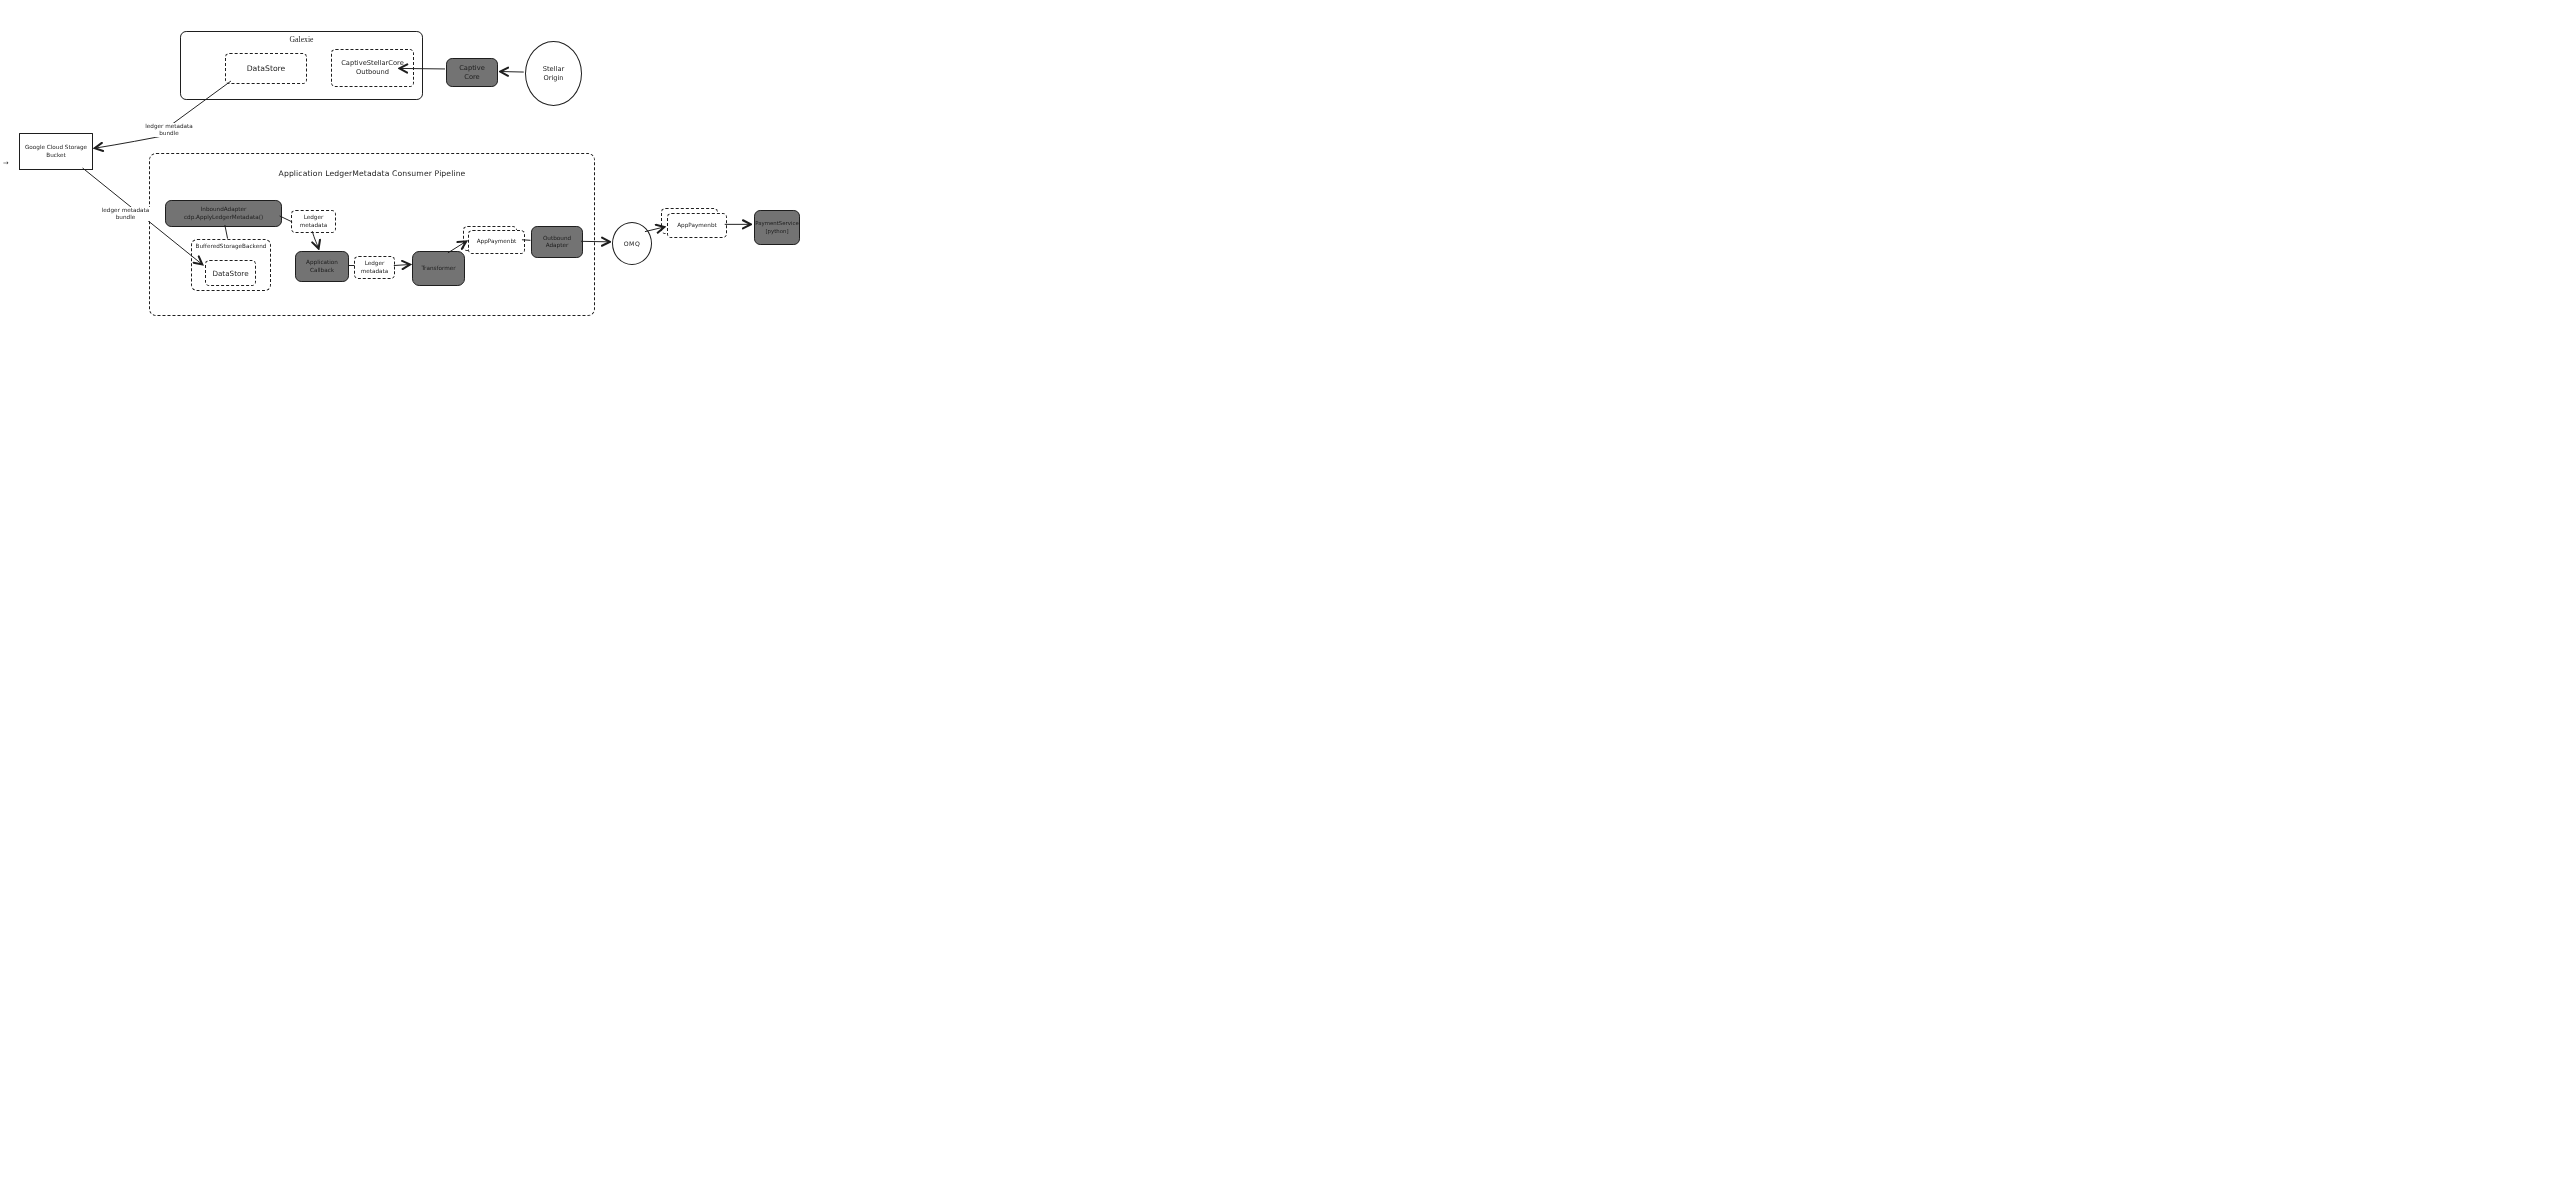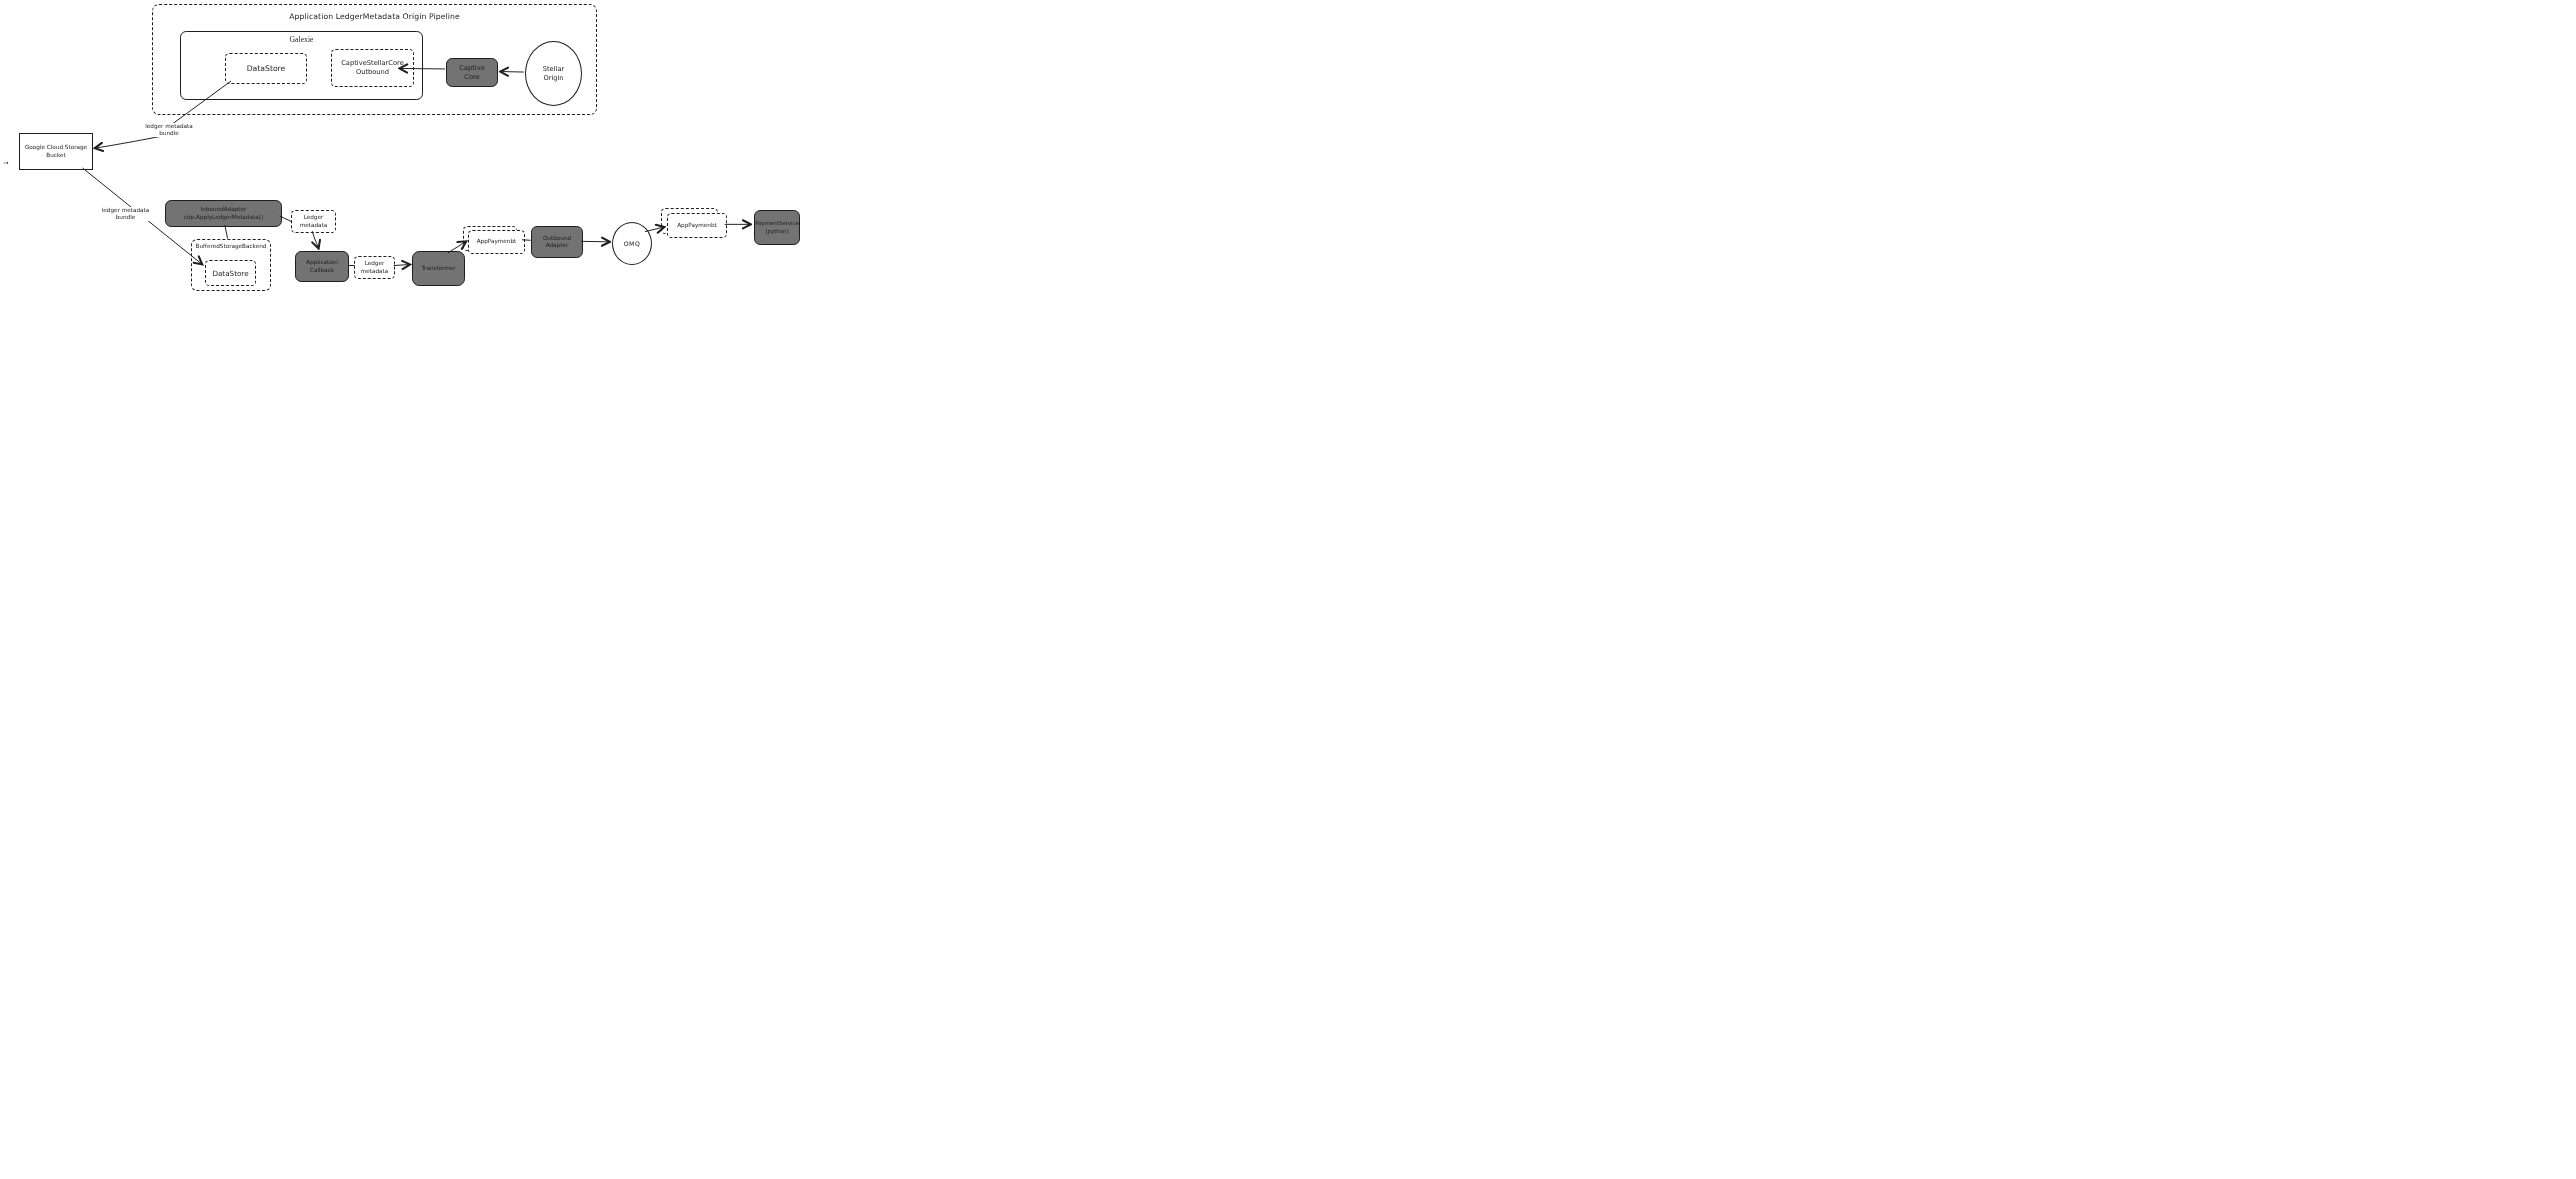--- a/index.html
+++ b/index.html
@@ -34,23 +34,20 @@
 
   svg.connectors{position:absolute;inset:0;width:808px;height:318px;pointer-events:none;}
   svg.connectors path{stroke:#1e1e1e;stroke-width:1.9;fill:none;stroke-linecap:round;}
   .tiny-glyph{position:absolute;font-size:6.7px;}
 </style>
 </head>
 <body>
 
 <div class="canvas">
 
-  <div class="dashed-container" style="left:152px;top:4.1px;width:443px;height:109px;">
-    <div class="pipeline-title" style="top:6.7px;">Application LedgerMetadata Origin Pipeline</div>
-  </div>
 
   <div class="solid-container" style="left:180px;top:31px;width:241px;height:67px;">
     <div class="container-label" style="top:2.6px;">Galexie</div>
   </div>
 
   <div class="dashed-box t15" style="left:225px;top:53px;width:80px;height:29px;">
     <span class="line">DataStore</span>
   </div>
 
   <div class="dashed-box t13" style="left:315px;top:49px;width:81px;height:36px;margin-left:16px;">
@@ -68,20 +65,23 @@
     <span class="line">Origin</span>
   </div>
 
   <div class="plain-rect t11" style="left:19px;top:133px;width:72px;height:35px;">
     <span class="line">Google Cloud Storage</span>
     <span class="line">Bucket</span>
   </div>
 
   <div class="tiny-glyph" style="left:3.1px;top:159px;">→</div>
 
+  <div class="dashed-container" style="left:149px;top:153px;width:444px;height:161px;">
+    <div class="pipeline-title" style="top:15px;">Application LedgerMetadata Consumer Pipeline</div>
+  </div>
 
   <div class="solid-box t11" style="left:165px;top:200px;width:115px;height:25px;">
     <span class="line">InboundAdapter</span>
     <span class="line">cdp.ApplyLedgerMetadata()</span>
   </div>
 
   <div class="dashed-box t11" style="left:291px;top:210px;width:43px;height:21px;">
     <span class="line">Ledger</span>
     <span class="line">metadata</span>
   </div>

